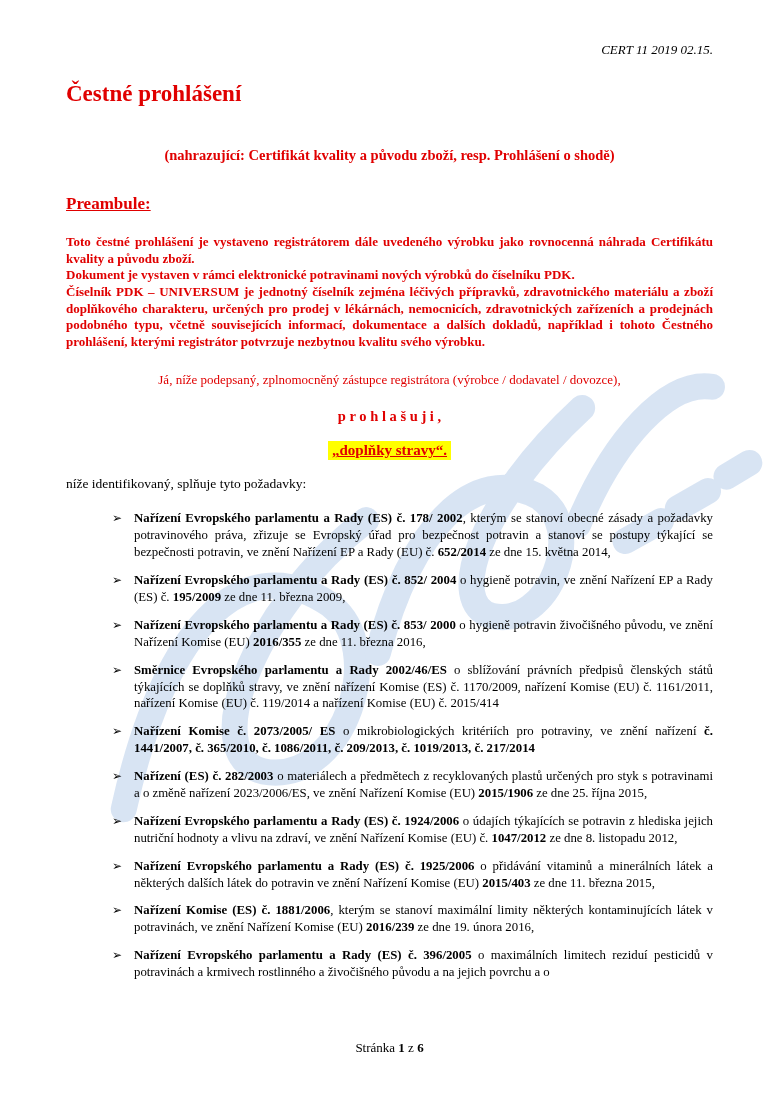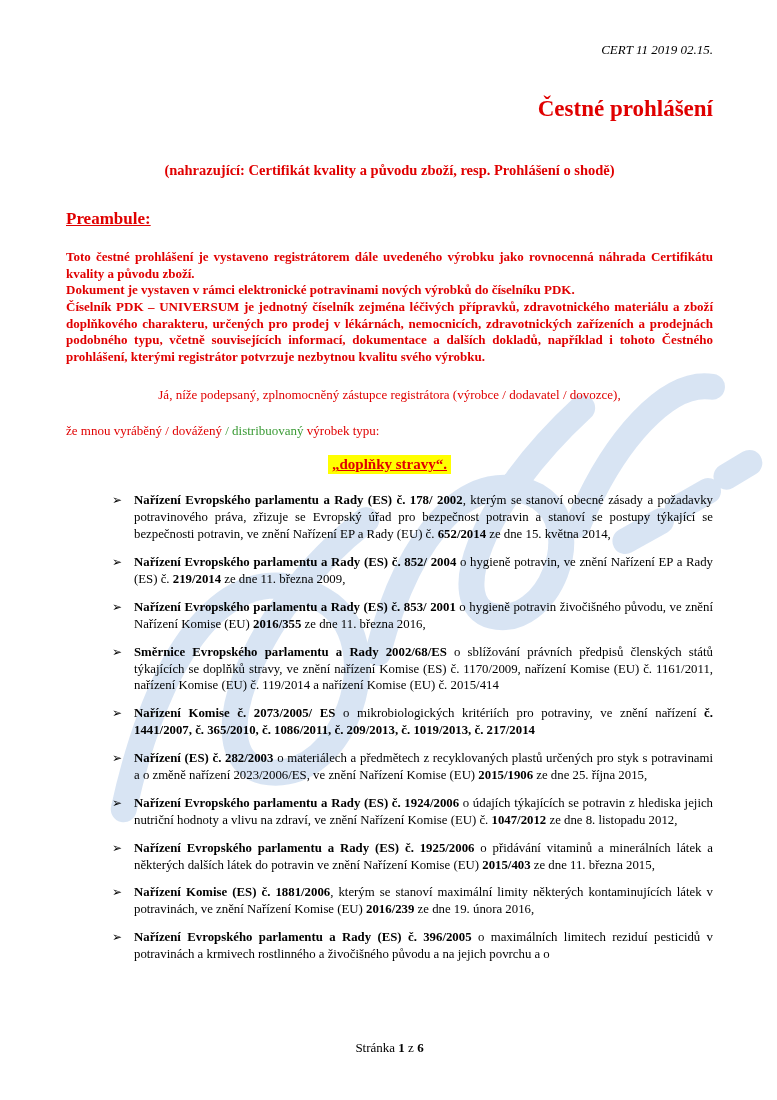--- a/index.html
+++ b/index.html
@@ -6,22 +6,22 @@
   .page{
     position:relative;
     width:777px;height:1100px;
     margin:0 auto;
     background:#ffffff;
     font-family:"Liberation Serif", serif;
     color:#000;
     overflow:hidden;
   }
   .content{position:relative;z-index:2;padding:42px 64px 0 66px;}
-  .doc-code{text-align:right;font-style:italic;font-size:13px;margin-bottom:38px;}
-  .title{text-align:right;font-size:23px;font-weight:bold;margin:0 0 4px 0;}
+  .doc-code{text-align:right;font-style:italic;font-size:13px;margin-bottom:23px;}
+  .title{text-align:left;font-size:23px;font-weight:bold;margin:0 0 4px 0;}
   .subtitle{text-align:center;font-size:14.5px;font-weight:bold;margin-bottom:30px;}
   .preambule-heading{font-size:17px;font-weight:bold;text-decoration:underline;margin-bottom:20px;}
   .preambule-body p{margin:0;font-size:13px;font-weight:bold;line-height:1.28;text-align:justify;}
   .decl-intro{text-align:center;font-size:13px;margin-top:22px;}
   .decl-verb{text-align:center;font-size:14.5px;font-weight:bold;margin-top:20px;}
   .product-line{font-size:13px;margin-top:20px;}
   .product-type-wrap{text-align:center;margin-top:16px;}
   .product-type{
     display:inline-block;
     font-size:15px;font-weight:bold;text-decoration:underline;
@@ -68,44 +68,45 @@
     <div class="preambule-heading" style="color: rgb(224, 0, 0);">Preambule:</div>
 
     <div class="preambule-body">
         <p style="color: rgb(224, 0, 0);">Toto čestné prohlášení je vystaveno registrátorem dále uvedeného výrobku jako rovnocenná náhrada Certifikátu kvality a původu zboží.</p>
         <p style="color: rgb(224, 0, 0);">Dokument je vystaven v rámci elektronické potravinami nových výrobků do číselníku PDK.</p>
         <p style="color: rgb(224, 0, 0);">Číselník PDK – UNIVERSUM je jednotný číselník zejména léčivých přípravků, zdravotnického materiálu a zboží doplňkového charakteru, určených pro prodej v lékárnách, nemocnicích, zdravotnických zařízeních a prodejnách podobného typu, včetně souvisejících informací, dokumentace a dalších dokladů, například i tohoto Čestného prohlášení, kterými registrátor potvrzuje nezbytnou kvalitu svého výrobku.</p>
       </div>
 
     <div class="decl-intro" style="color: rgb(224, 0, 0);">Já, níže podepsaný, zplnomocněný zástupce registrátora (výrobce / dodavatel / dovozce),</div>
 
+    <div class="decl-verb" style="color: rgb(224, 0, 0);">p r o h l a š u j i ,</div>
 
-    <div class="product-line"><span style="color: rgb(224, 0, 0);">že mnou vyráběný / dovážený </span><span style="color: rgb(58, 154, 53);"> / distribuovaný </span><span style="color: rgb(224, 0, 0);">výrobek typu:</span></div>
 
     <div class="product-type-wrap">
       <span class="product-type" style="color: rgb(224, 0, 0); background-color: rgb(255, 255, 0);">„doplňky stravy“.</span>
     </div>
 
+    <div class="outro">níže identifikovaný, splňuje tyto požadavky:</div>
 
     <div class="req-list">
         <div class="req-item">
           <span class="marker">➢</span>
           <div class="req-text"><span style="font-weight: bold;">Nařízení Evropského parlamentu a Rady (ES) č. 178/ 2002</span><span>, kterým se stanoví obecné zásady a požadavky potravinového práva, zřizuje se Evropský úřad pro bezpečnost potravin a stanoví se postupy týkající se bezpečnosti potravin, ve znění Nařízení EP a Rady (EU) č. </span><span style="font-weight: bold;">652/2014</span><span> ze dne 15. května 2014,</span></div>
         </div>
         <div class="req-item">
           <span class="marker">➢</span>
-          <div class="req-text"><span style="font-weight: bold;">Nařízení Evropského parlamentu a Rady (ES) č. 852/ 2004</span><span> o hygieně potravin, ve znění Nařízení EP a Rady (ES) č. </span><span style="font-weight: bold;">219/2014</span><span> ze dne 11. března 2009,</span></div>
+          <div class="req-text"><span style="font-weight: bold;">Nařízení Evropského parlamentu a Rady (ES) č. 852/ 2004</span><span> o hygieně potravin, ve znění Nařízení EP a Rady (ES) č. </span><span style="font-weight: bold;">195/2009</span><span> ze dne 11. března 2009,</span></div>
         </div>
         <div class="req-item">
           <span class="marker">➢</span>
-          <div class="req-text"><span style="font-weight: bold;">Nařízení Evropského parlamentu a Rady (ES) č. 853/ 2001</span><span> o hygieně potravin živočišného původu, ve znění Nařízení Komise (EU) </span><span style="font-weight: bold;">2016/355</span><span> ze dne 11. března 2016,</span></div>
+          <div class="req-text"><span style="font-weight: bold;">Nařízení Evropského parlamentu a Rady (ES) č. 853/ 2000</span><span> o hygieně potravin živočišného původu, ve znění Nařízení Komise (EU) </span><span style="font-weight: bold;">2016/355</span><span> ze dne 11. března 2016,</span></div>
         </div>
         <div class="req-item">
           <span class="marker">➢</span>
-          <div class="req-text"><span style="font-weight: bold;">Směrnice Evropského parlamentu a Rady 2002/68/ES</span><span> o sblížování právních předpisů členských států týkajících se doplňků stravy, ve znění nařízení Komise (ES) č. 1170/2009, nařízení Komise (EU) č. 1161/2011, nařízení Komise (EU) č. 119/2014 a nařízení Komise (EU) č. 2015/414</span></div>
+          <div class="req-text"><span style="font-weight: bold;">Směrnice Evropského parlamentu a Rady 2002/46/ES</span><span> o sblížování právních předpisů členských států týkajících se doplňků stravy, ve znění nařízení Komise (ES) č. 1170/2009, nařízení Komise (EU) č. 1161/2011, nařízení Komise (EU) č. 119/2014 a nařízení Komise (EU) č. 2015/414</span></div>
         </div>
         <div class="req-item">
           <span class="marker">➢</span>
           <div class="req-text"><span style="font-weight: bold;">Nařízení Komise č. 2073/2005/ ES</span><span> o mikrobiologických kritériích pro potraviny, ve znění nařízení </span><span style="font-weight: bold;">č. 1441/2007, č. 365/2010, č. 1086/2011, č. 209/2013, č. 1019/2013, č. 217/2014</span></div>
         </div>
         <div class="req-item">
           <span class="marker">➢</span>
           <div class="req-text"><span style="font-weight: bold;">Nařízení (ES) č. 282/2003</span><span> o materiálech a předmětech z recyklovaných plastů určených pro styk s potravinami a o změně nařízení 2023/2006/ES, ve znění Nařízení Komise (EU) </span><span style="font-weight: bold;">2015/1906</span><span> ze dne 25. října 2015,</span></div>
         </div>
         <div class="req-item">

